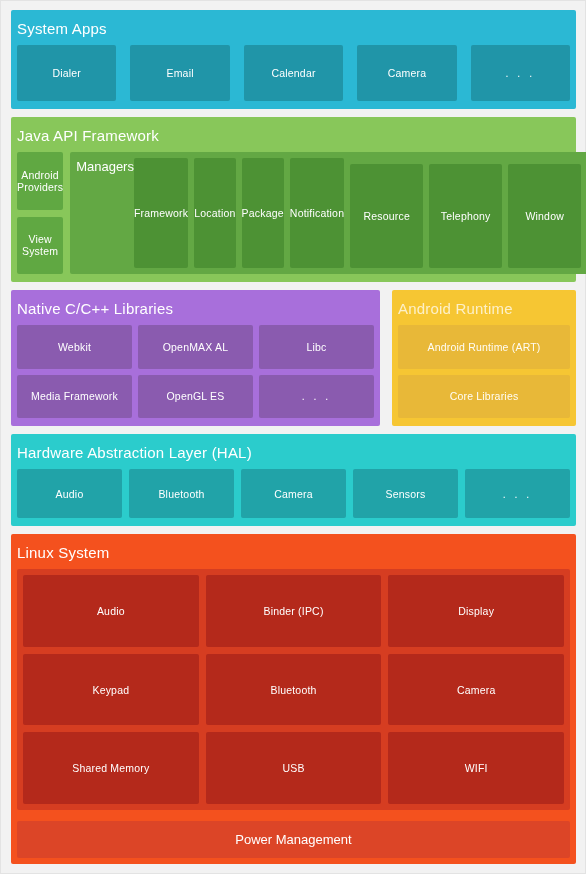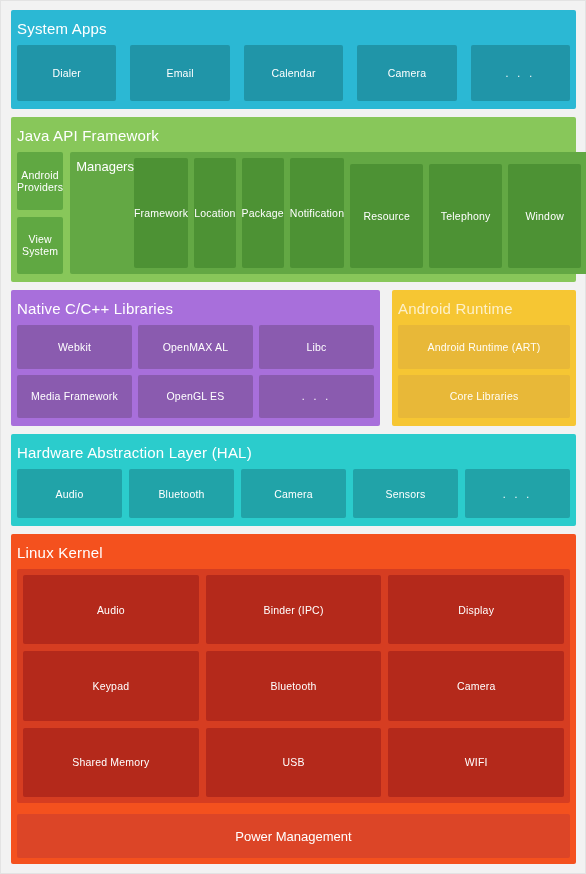--- a/index.html
+++ b/index.html
@@ -193,21 +193,21 @@
     min-height: 0;
   }
   .drivers-grid .chip-row { gap: 7px; }
   .drivers-grid .chip { background: #b4291b; flex: 1 1 0; }
   #power-management {
     box-sizing: border-box;
     background: #dc4527;
     border-radius: 2px;
     color: #ffffff;
     font-size: 13px;
-    height: 44px;
+    height: 37px;
     margin-top: 11px;
     display: flex;
     align-items: center;
     justify-content: center;
   }
 </style>
 </head>
 <body>
 
 <div id="stack">
@@ -280,21 +280,21 @@
     <div class="chip-row">
       <div class="chip">Audio</div>
       <div class="chip">Bluetooth</div>
       <div class="chip">Camera</div>
       <div class="chip">Sensors</div>
       <div class="chip dots">. . .</div>
     </div>
   </section>
 
   <section class="layer" id="layer-kernel">
-    <div class="layer-title">Linux Kernel</div>
+    <div class="layer-title">Linux System</div>
     <div class="drivers">
       <div class="drivers-grid">
         <div class="chip-row">
           <div class="chip">Audio</div>
           <div class="chip">Binder (IPC)</div>
           <div class="chip">Display</div>
         </div>
         <div class="chip-row">
           <div class="chip">Keypad</div>
           <div class="chip">Bluetooth</div>

